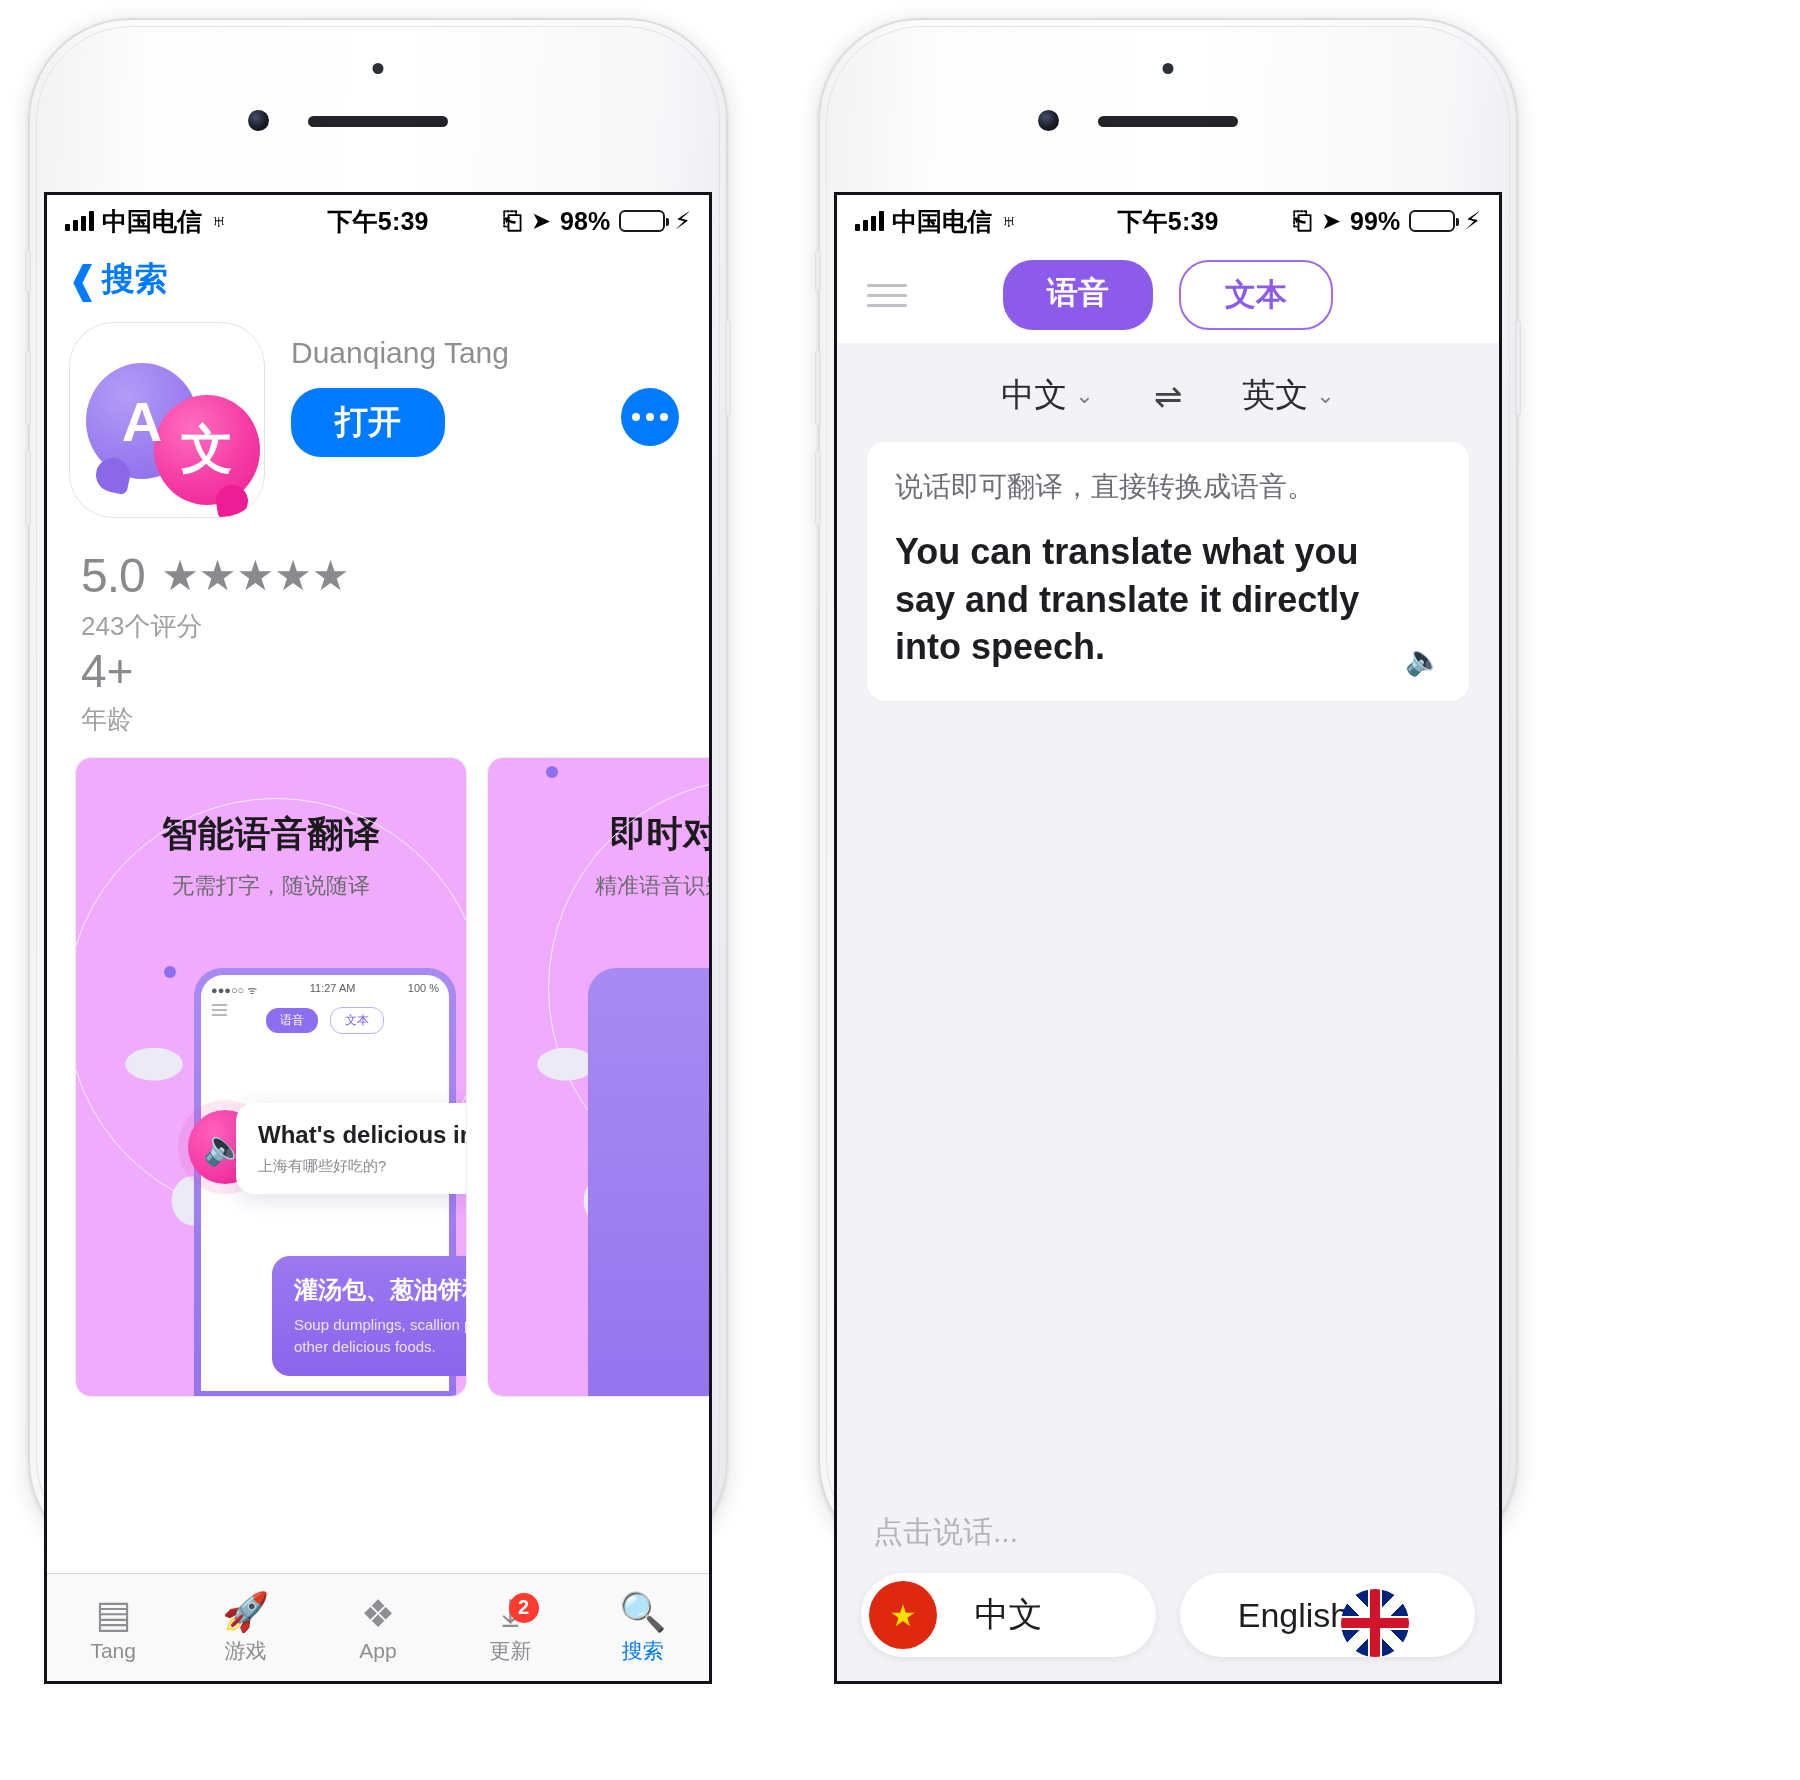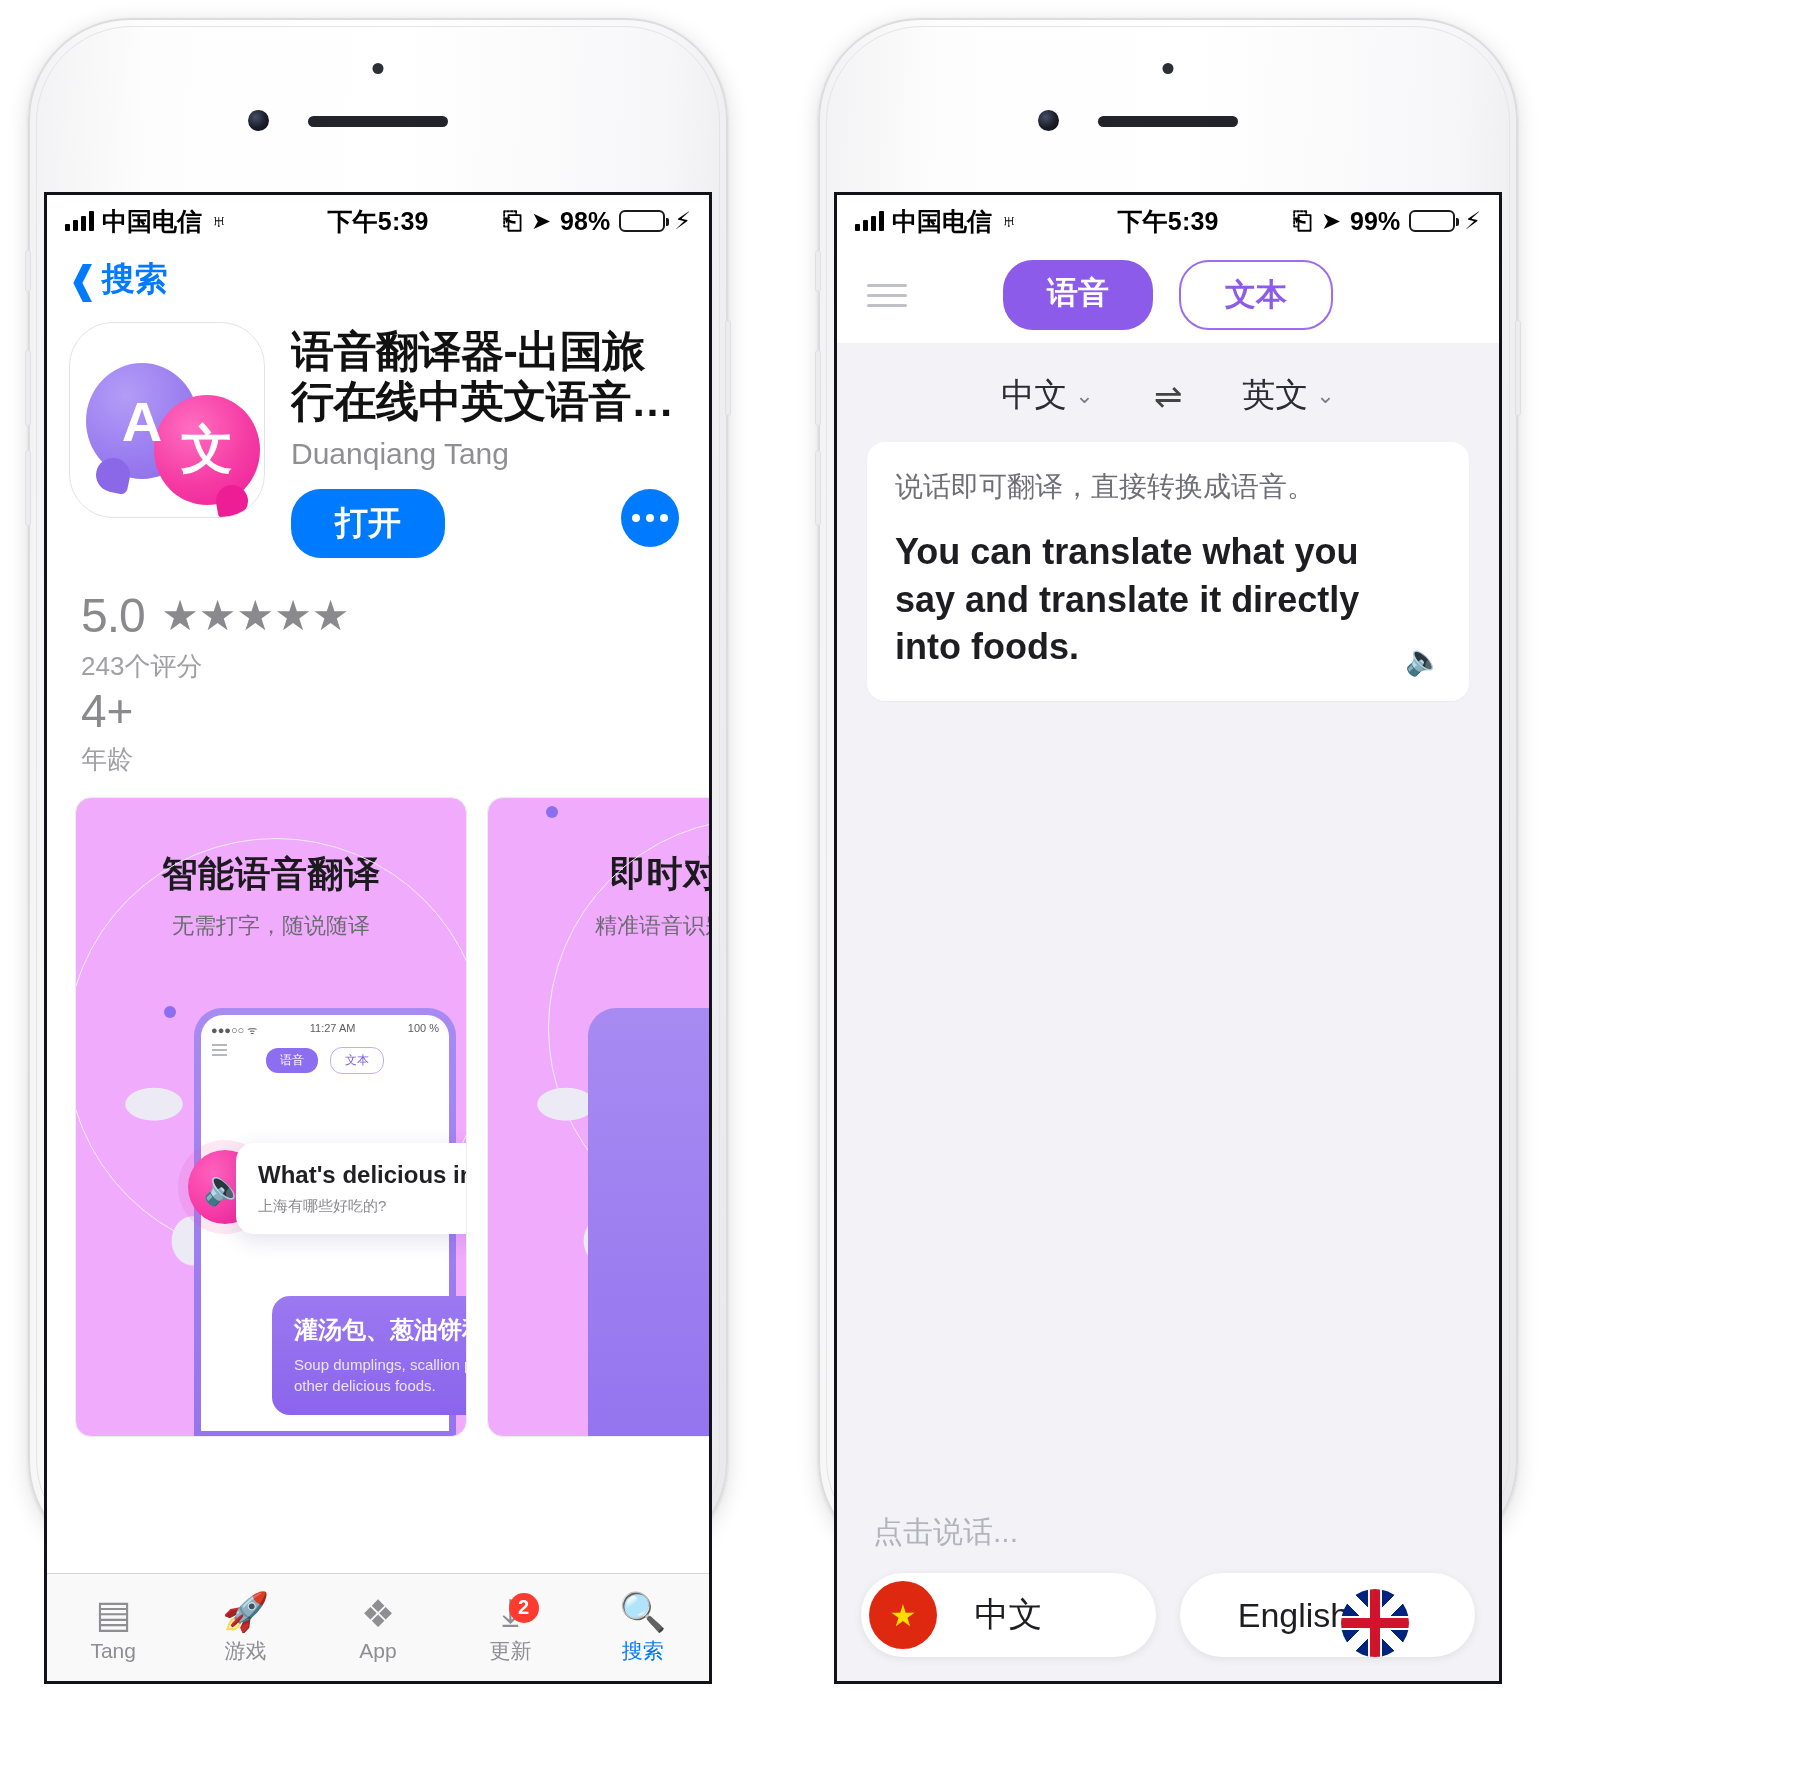--- a/index.html
+++ b/index.html
@@ -322,21 +322,20 @@
       <div class="app-head">
         <div class="app-icon">
           <div class="bub bub-a">
             <span>A</span>
           </div>
           <div class="bub bub-z">
             <span>文</span>
           </div>
         </div>
         <div class="app-meta">
-          <div class="app-title">语音翻译器-出国旅行在线中英文语音…</div>
           <div class="app-dev">Duanqiang Tang</div>
           <div class="app-actions">
             <button class="open-btn">打开</button>
             <div class="more-btn">
                 <i></i>
                 <i></i>
                 <i></i>
               </div>
           </div>
         </div>
@@ -488,21 +487,21 @@
           </div>
           <div class="swap-ic">⇌</div>
           <div class="lang-pick">
             <span>英文</span>
             <span class="cv">⌄</span>
           </div>
         </div>
 
         <div class="tr-card">
           <div class="tr-src">说话即可翻译，直接转换成语音。</div>
-          <div class="tr-dst">You can translate what you say and translate it directly into foods.</div>
+          <div class="tr-dst">You can translate what you say and translate it directly into speech.</div>
           <div class="tr-spk">🔈</div>
         </div>
 
         <div class="tr-hint">点击说话...</div>
 
         <div class="lang-btns">
           <div class="lang-btn">
             <div class="flag left flag-cn">
               <span>★</span>
             </div>

